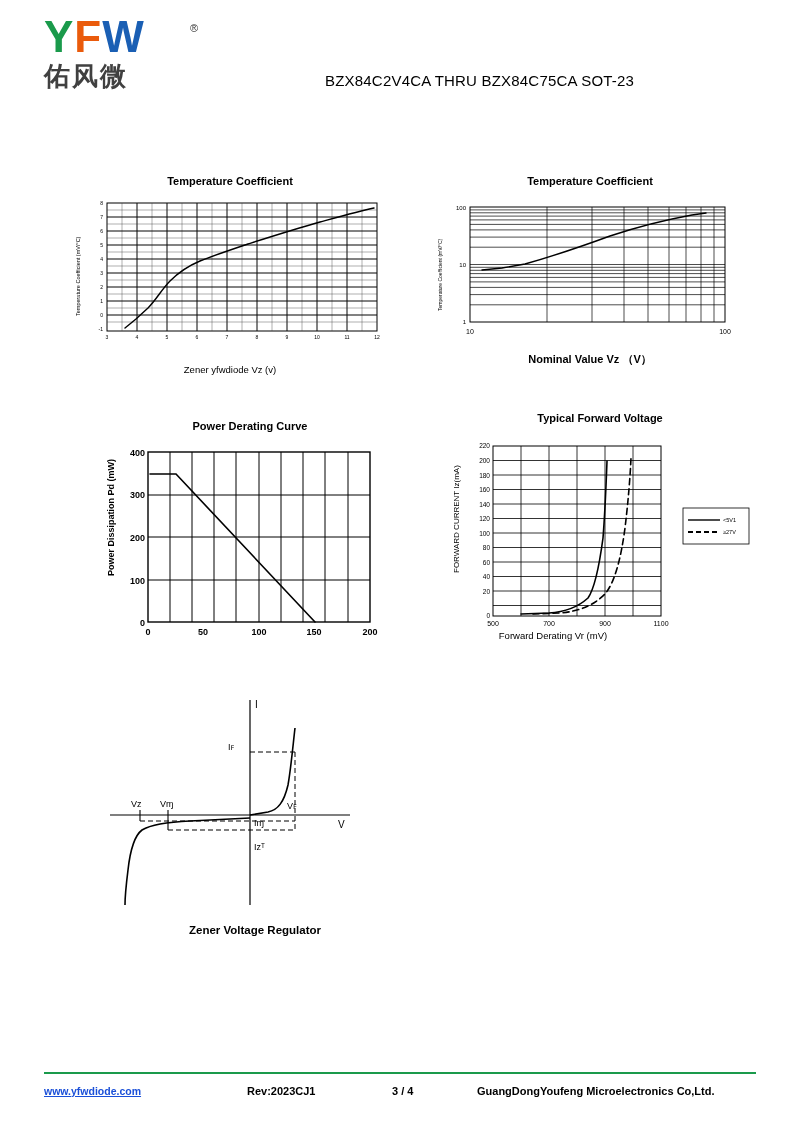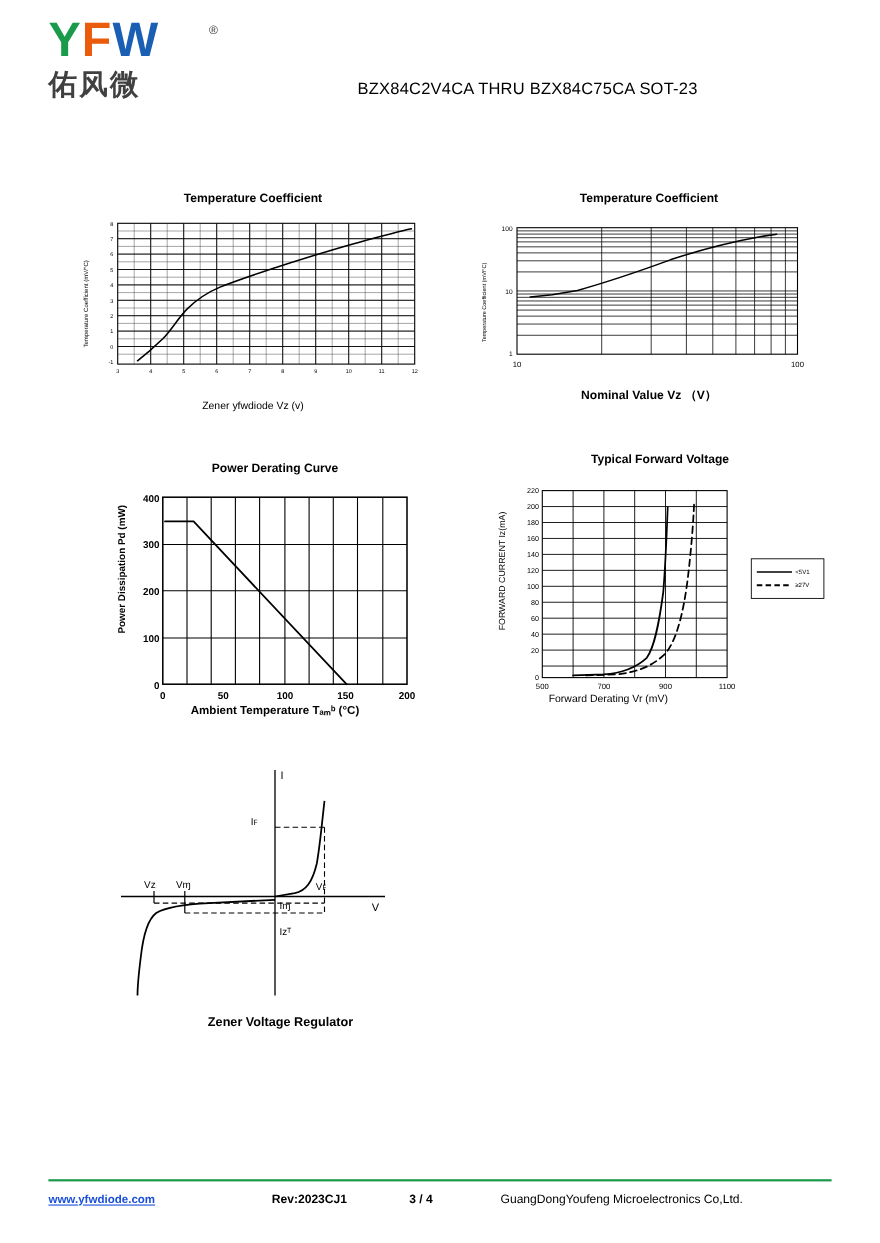--- a/index.html
+++ b/index.html
@@ -63,24 +63,24 @@
     font-size:10.5px;
   }
   .footer-link{
     position:absolute;left:44px;top:3px;color:#1a4fd8;text-decoration:underline;
     font-size:10.5px;font-weight:bold;
   }
   .footer-rev{
     position:absolute;left:247px;top:3px;font-weight:bold;font-size:11px;
   }
   .footer-page{
-    position:absolute;left:372px;top:3px;font-weight:bold;font-size:11px;
+    position:absolute;left:392px;top:3px;font-weight:bold;font-size:11px;
   }
   .footer-company{
-    position:absolute;left:455px;top:3px;font-weight:normal;font-size:11px;
+    position:absolute;left:477px;top:3px;font-weight:bold;font-size:11px;
   }
   .footer-caption{
     text-align:center;font-size:11.5px;font-weight:bold;
   }
 </style>
 </head>
 <body>
 
 <div class="page">
 
@@ -285,21 +285,20 @@
       <g font-size="9" font-weight="bold" font-family="Liberation Sans, sans-serif" text-anchor="middle">
         <text x="48" y="199">0</text>
         <text x="103" y="199">50</text>
         <text x="159" y="199">100</text>
         <text x="214" y="199">150</text>
         <text x="270" y="199">200</text>
       </g>
 
       <path d="M 50 38 L 76 38 L 215 186" fill="none" stroke="#000" stroke-width="1.6" stroke-linecap="round"></path>
     </svg>
-    <div class="axis-label" style="font-size:10.5px;font-weight:bold;margin-top:2px;">Ambient Temperature  Tₐₘᵇ (°C)</div>
   </div>
 
   <div class="fig" style="left:445px;top:412px;width:310px;">
     <div class="fig-title">Typical Forward Voltage</div>
     <svg width="310" height="200" viewBox="0 0 310 200">
       <text x="14" y="145" font-size="8" transform="rotate(-90 14 145)" font-family="Liberation Sans, sans-serif">FORWARD CURRENT   Iᴢ(mA)</text>
       <rect x="48" y="18" width="168" height="170" fill="none" stroke="#000" stroke-width="1"></rect>
 
       <g stroke="#000" stroke-width="0.8">
         <line x1="76" y1="18" x2="76" y2="188"></line>

